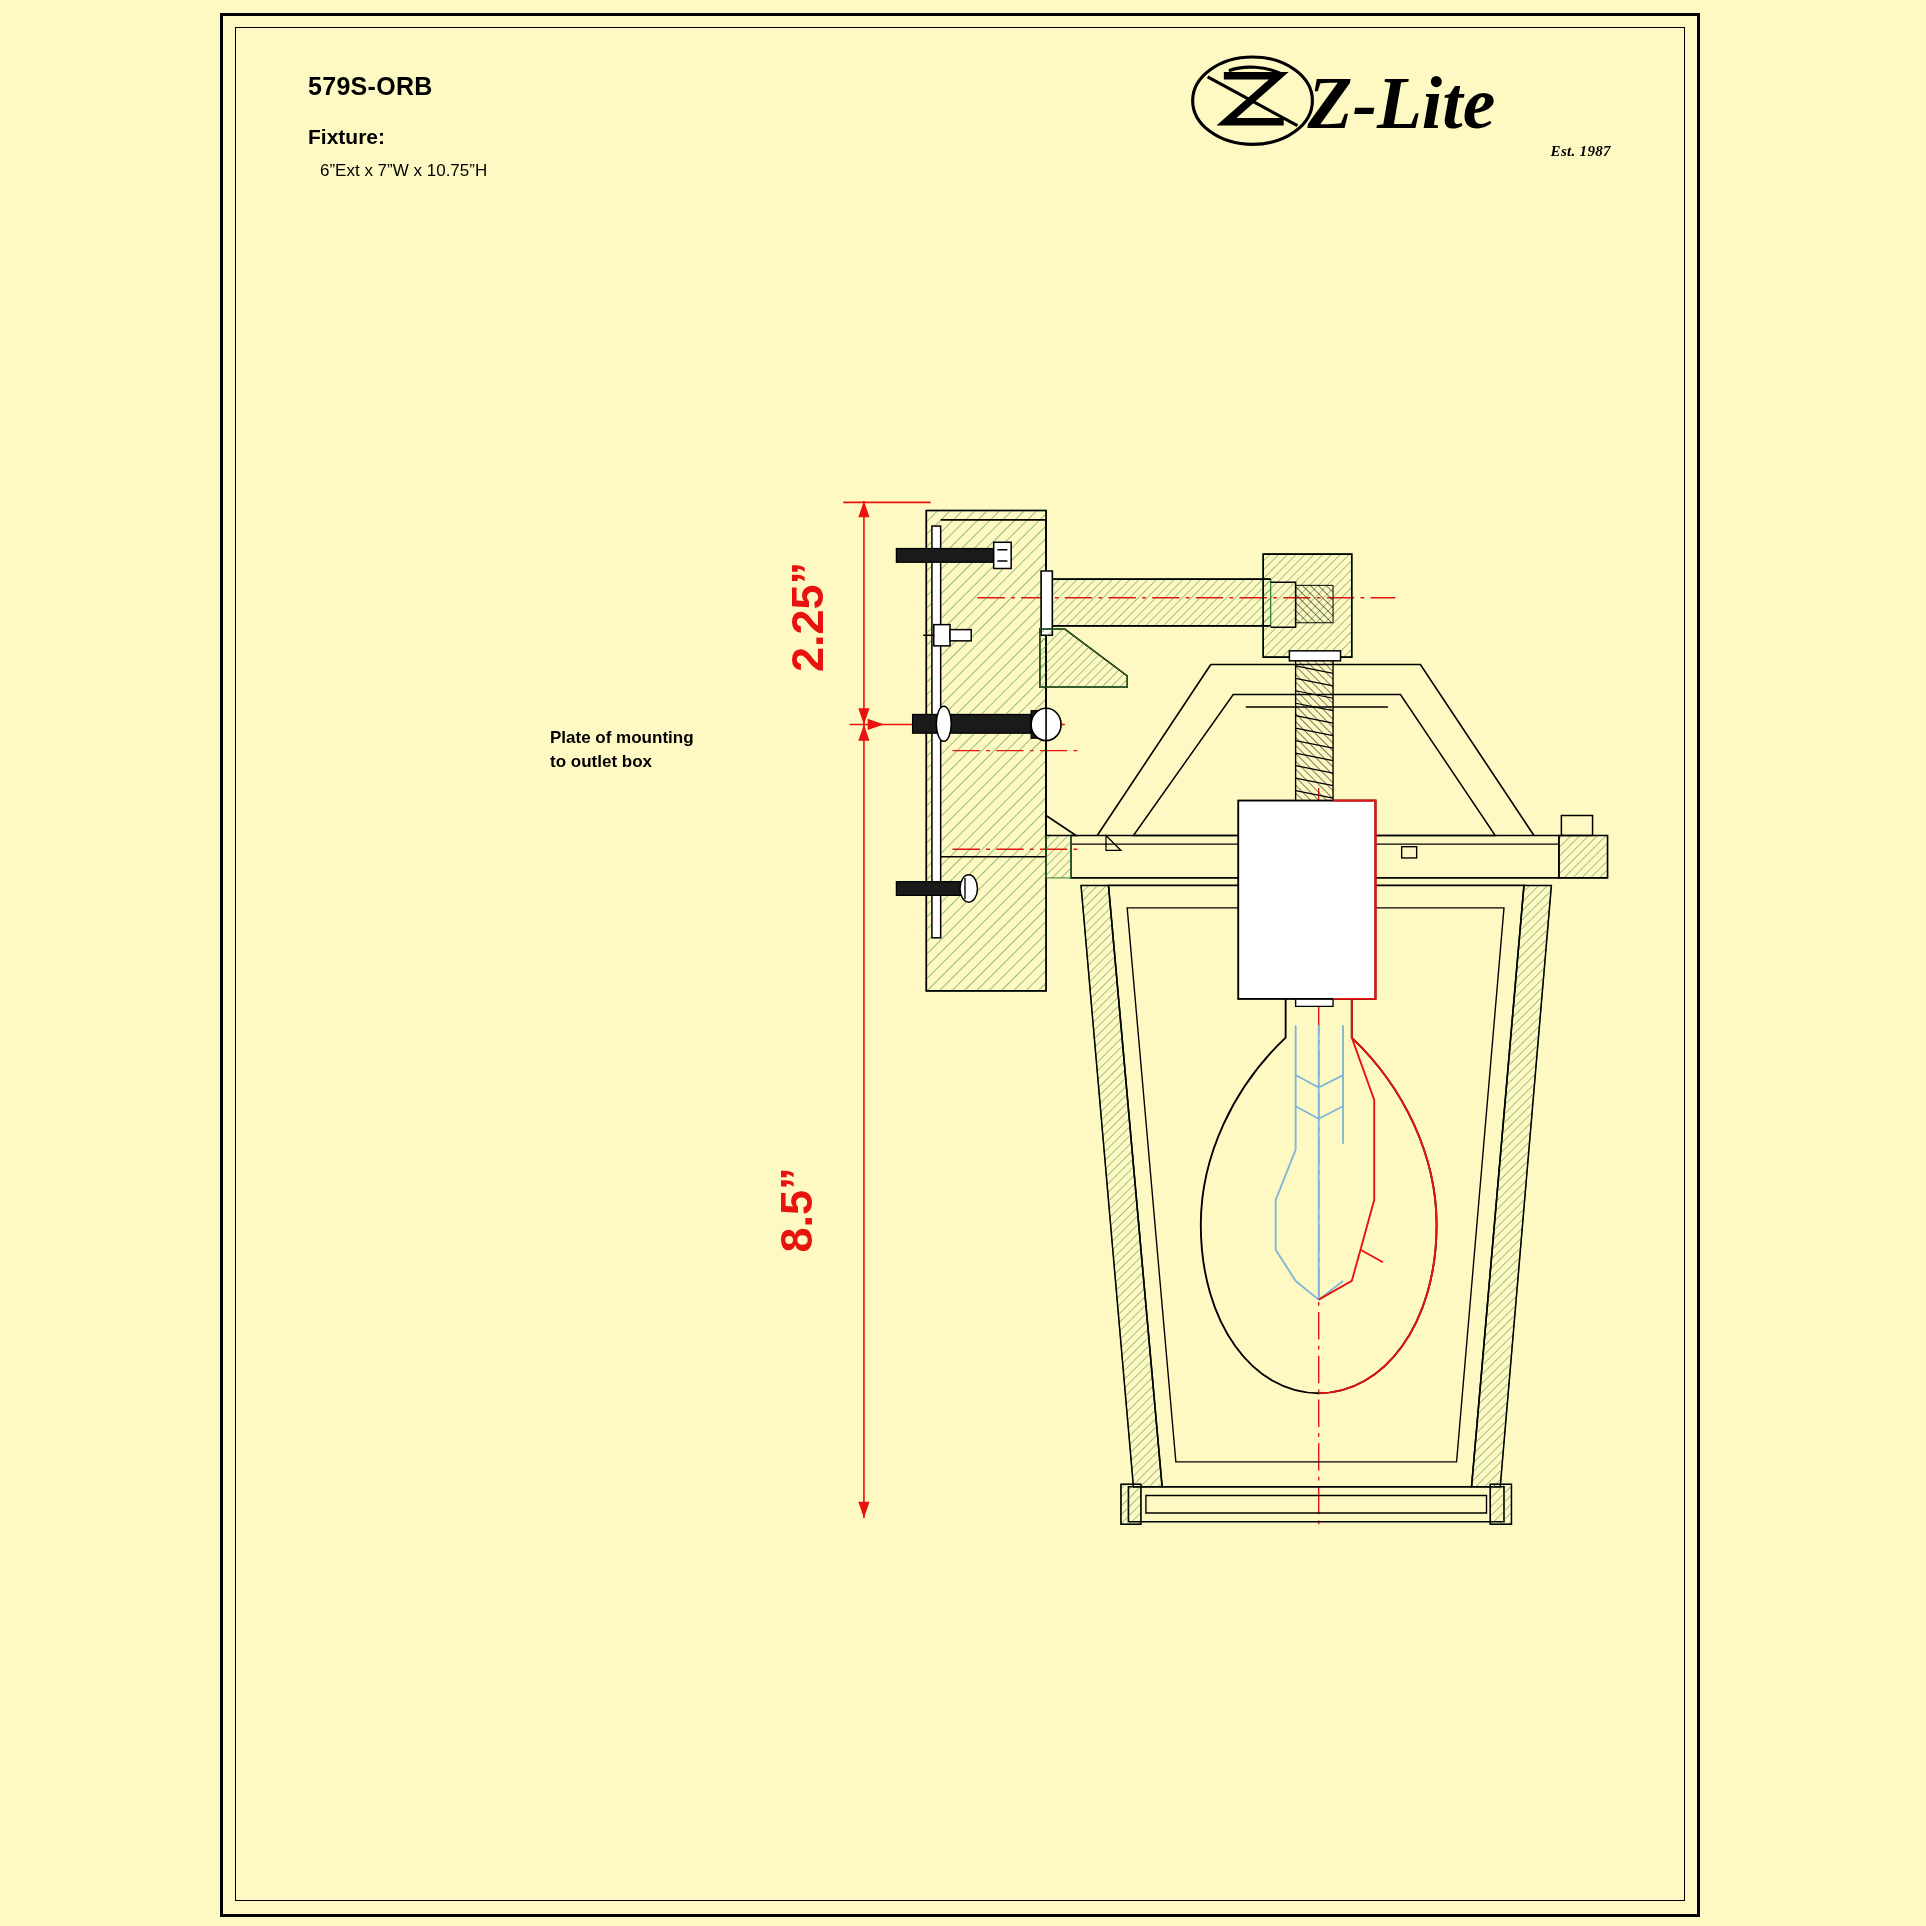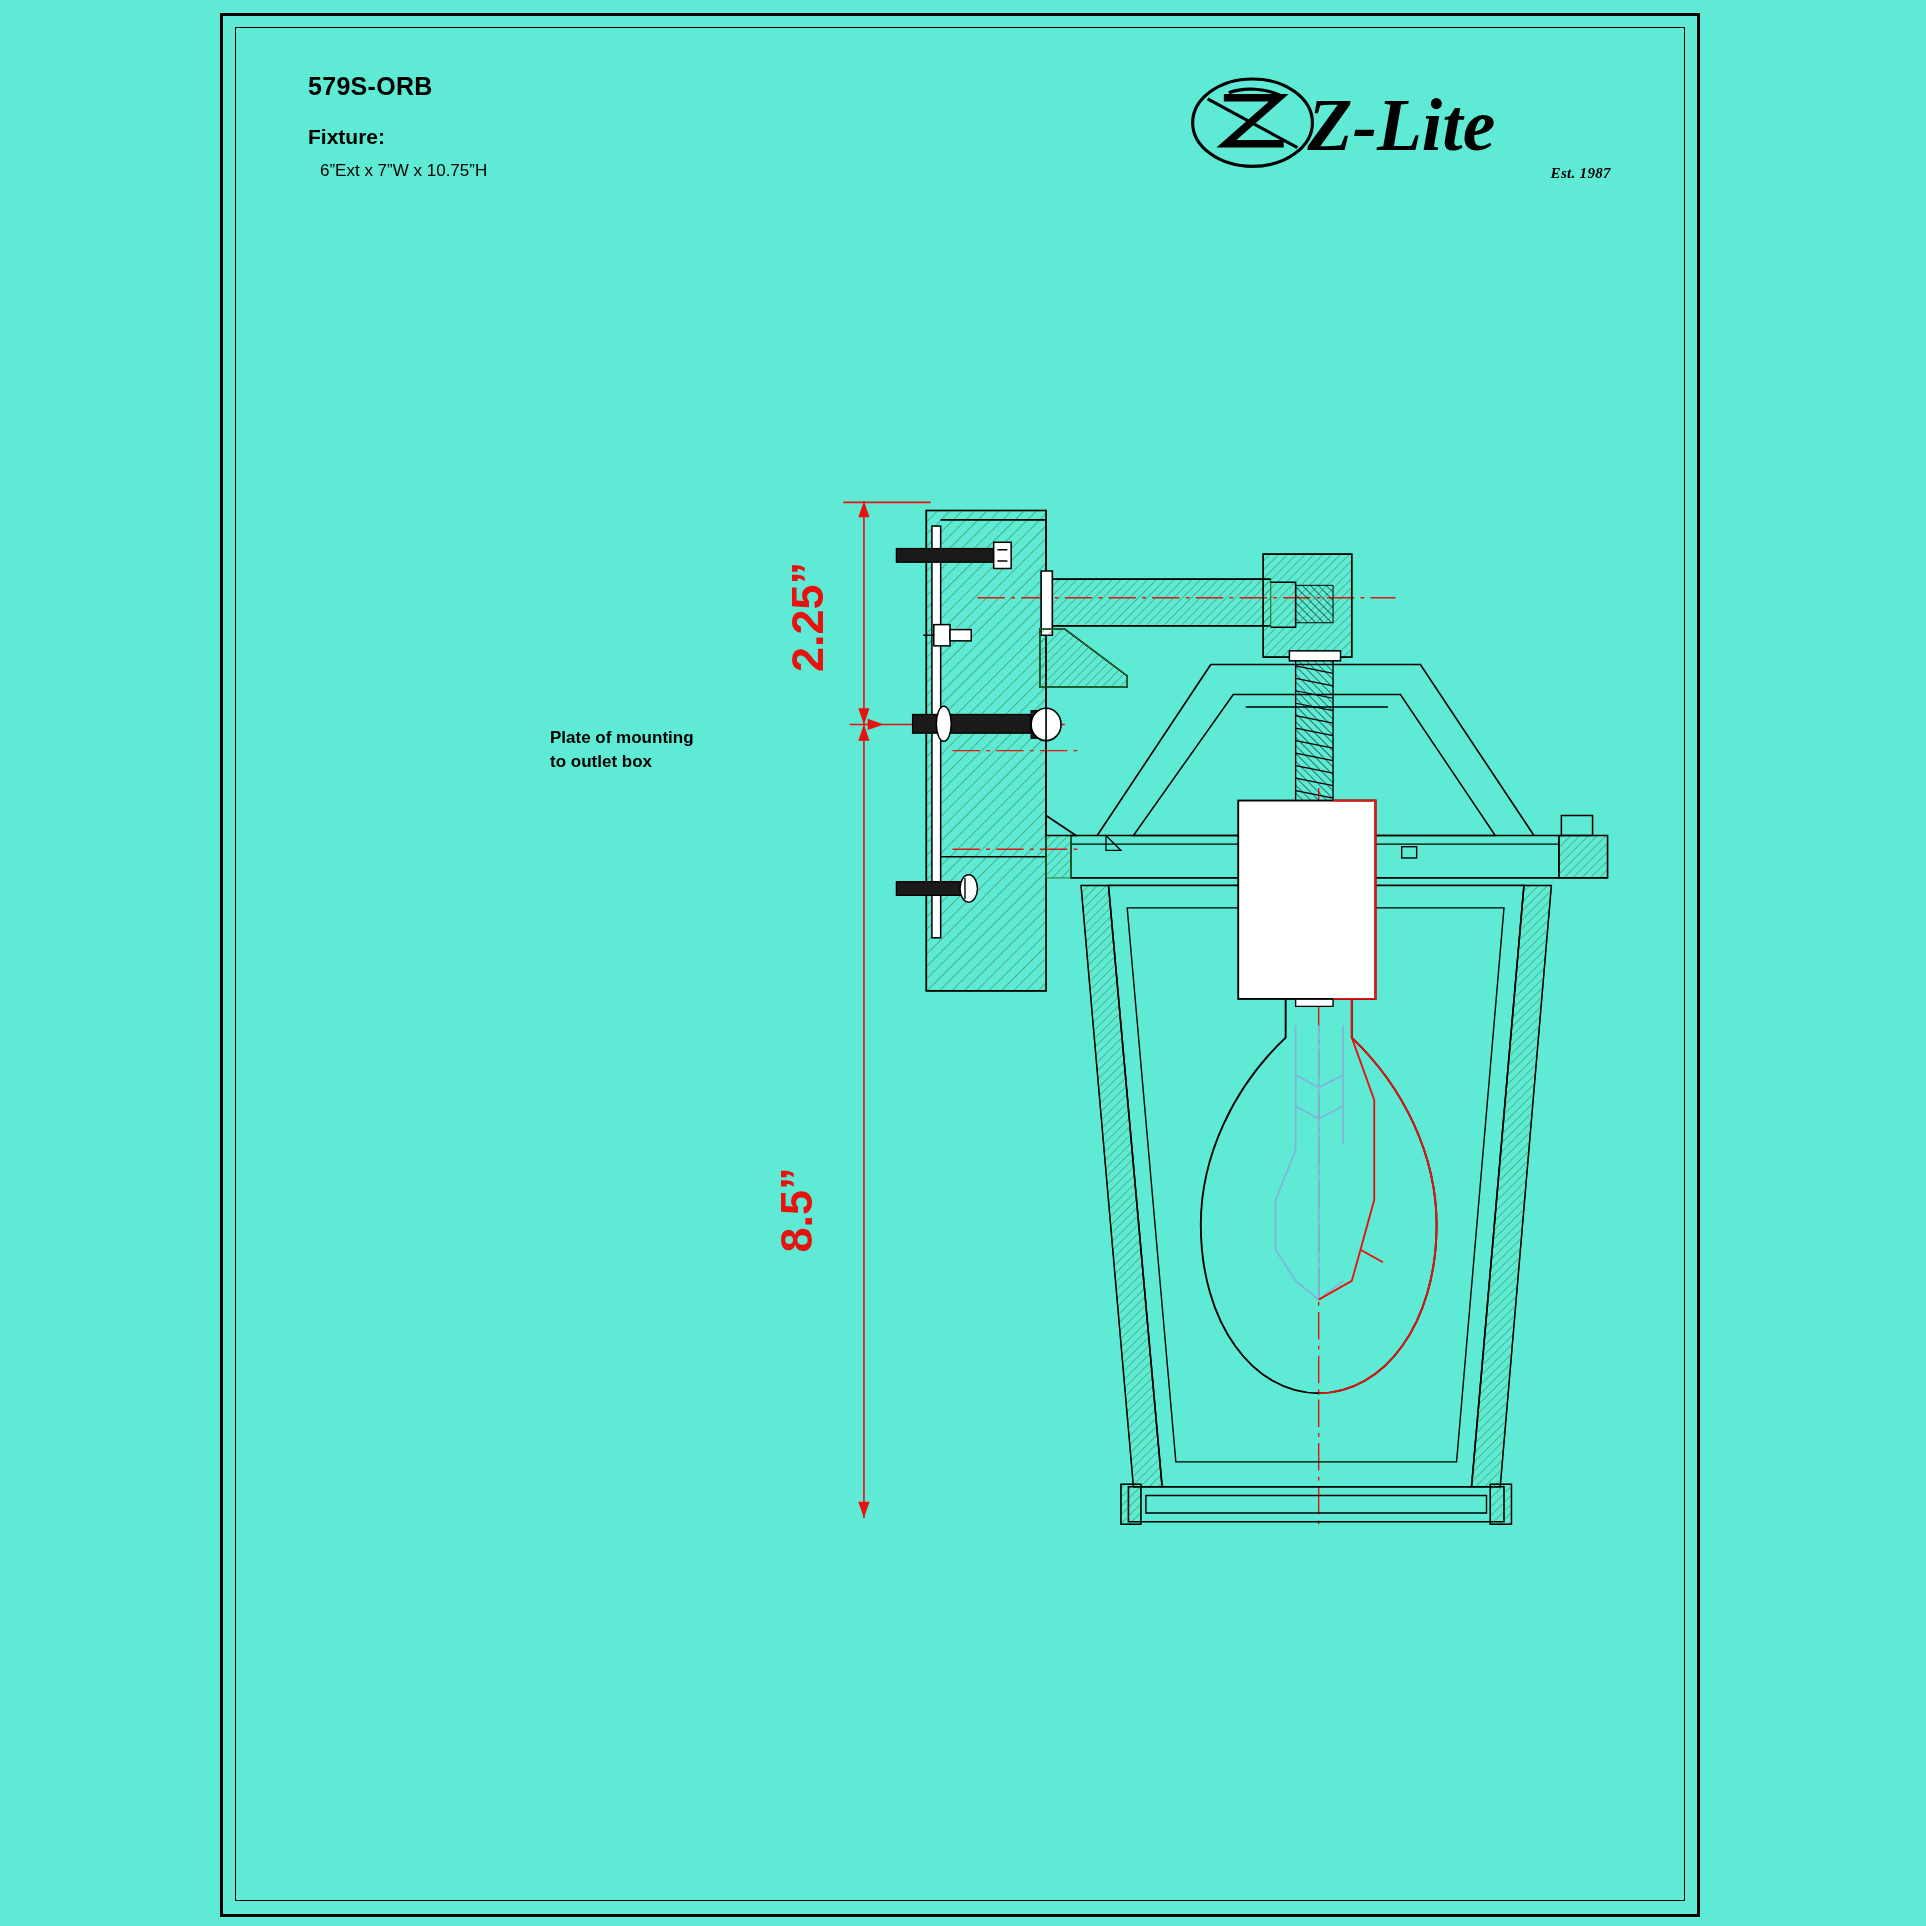--- a/index.html
+++ b/index.html
@@ -12,21 +12,21 @@
     height: 1926px;
     font-family: "Liberation Sans", sans-serif;
     position: relative;
     overflow: hidden;
   }
   .sheet {
     position: absolute;
     left: 0; top: 0;
     width: 1926px;
     height: 1926px;
-    background: #5eead4;
+    background: #fef9c3;
   }
   .border-outer {
     position: absolute;
     left: 220px;
     top: 12.5px;
     width: 1480px;
     height: 1904px;
     border: 3.1px solid #000000;
     box-sizing: border-box;
   }
@@ -64,21 +64,21 @@
   .spec-value {
     font-size: 17px;
     color: #000000;
     margin: 12px;
   }
 
   
   .logo {
     position: absolute;
     left: 1185px;
-    top: 74px;
+    top: 52px;
     width: 437px;
     height: 131px;
   }
   .logo-est {
     position: absolute;
     right: 11.2px;
     top: 91px;
     font-family: "Liberation Serif", serif;
     font-style: italic;
     font-weight: bold;

